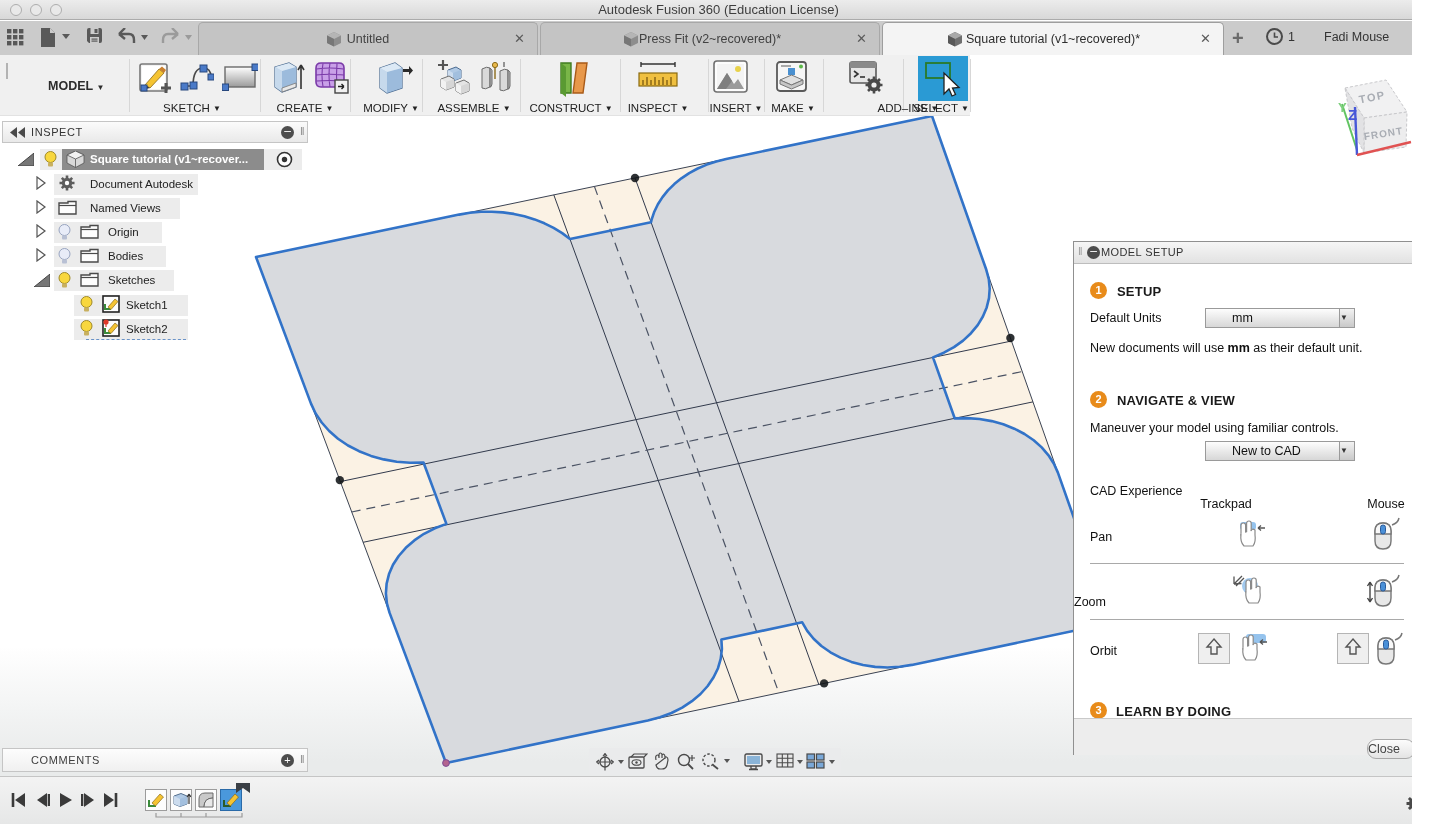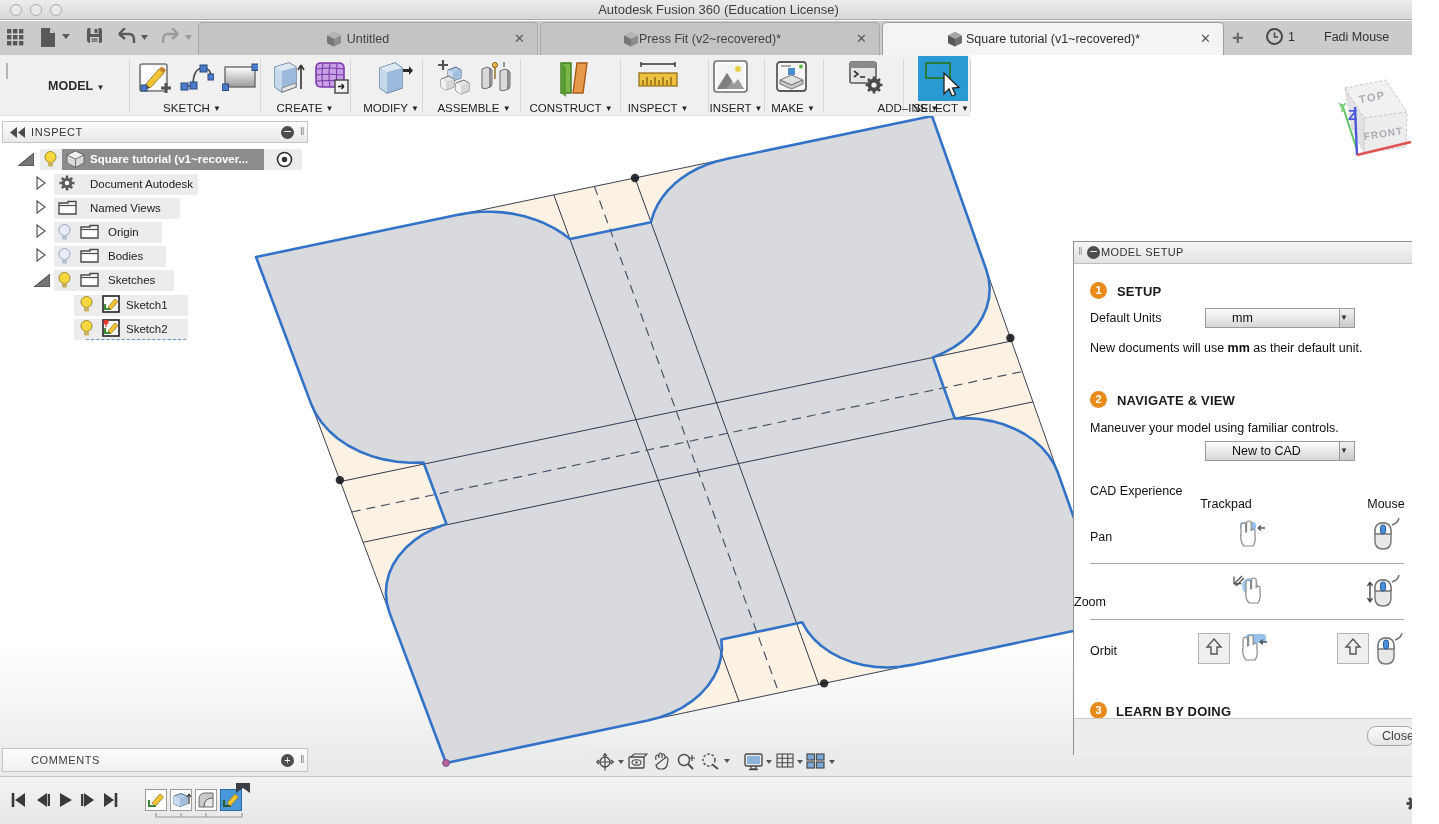--- a/index.html
+++ b/index.html
@@ -556,21 +556,21 @@
         <path d="M22,8 Q28,6 29,1" stroke="#777" stroke-width="1.5" fill="none"></path>
         <path d="M5,14 Q5,6 13,6 Q21,6 21,14 L21,24 Q21,32 13,32 Q5,32 5,24 Z" fill="#e8e8e8" stroke="#777" stroke-width="1.4"></path>
         <path d="M5,14 Q5,6 13,6 Q21,6 21,14 L21,17 L5,17 Z" fill="#f8f8f8" stroke="#777" stroke-width="1.4"></path>
         <rect x="10.5" y="8" width="5" height="9" rx="2.4" fill="#4a90d8" stroke="#2a5a9a"></rect>
       </svg>
 
 <div class="ocirc" style="left:16px;top:460px;">3</div>
 <div class="sect" style="left:42px;top:462px;">LEARN BY DOING</div>
 
 <div class="abs" style="left:0;top:476px;width:357px;height:37px;background:#ededed;border-top:1px solid #c9c9c9;">
-<div class="abs" style="left:293px;top:7px;width:48px;height:20px;background:linear-gradient(#fcfcfc,#e4e4e4);border:1px solid #a8a8a8;border-radius:9px;text-align:right;line-height:19px;font-size:12.5px;color:#444;">Close</div>
+<div class="abs" style="left:293px;top:20px;width:48px;height:20px;background:linear-gradient(#fcfcfc,#e4e4e4);border:1px solid #a8a8a8;border-radius:9px;text-align:left;line-height:19px;font-size:12.5px;color:#444;">Close</div>
 </div>
 </div>
 
 <div class="abs" style="left:2px;top:748px;width:306px;height:24px;background:linear-gradient(#fdfdfd,#f0f0f0);border:1px solid #c5c5c5;">
 <span style="position:absolute;left:28px;top:5px;font-size:11px;color:#3d3d3d;letter-spacing:.6px;">COMMENTS</span>
 <span class="abs" style="left:278px;top:5px;width:13px;height:13px;border-radius:50%;background:#4d4d4d;color:#fff;text-align:center;line-height:13px;font-size:11px;">+</span>
 <span style="position:absolute;left:297px;top:4px;font-size:11px;color:#888;">‖</span>
 </div>
 
 <div class="abs" style="left:589px;top:748px;width:252px;height:27px;background:rgba(233,234,235,.92);border-radius:2px;"></div>

